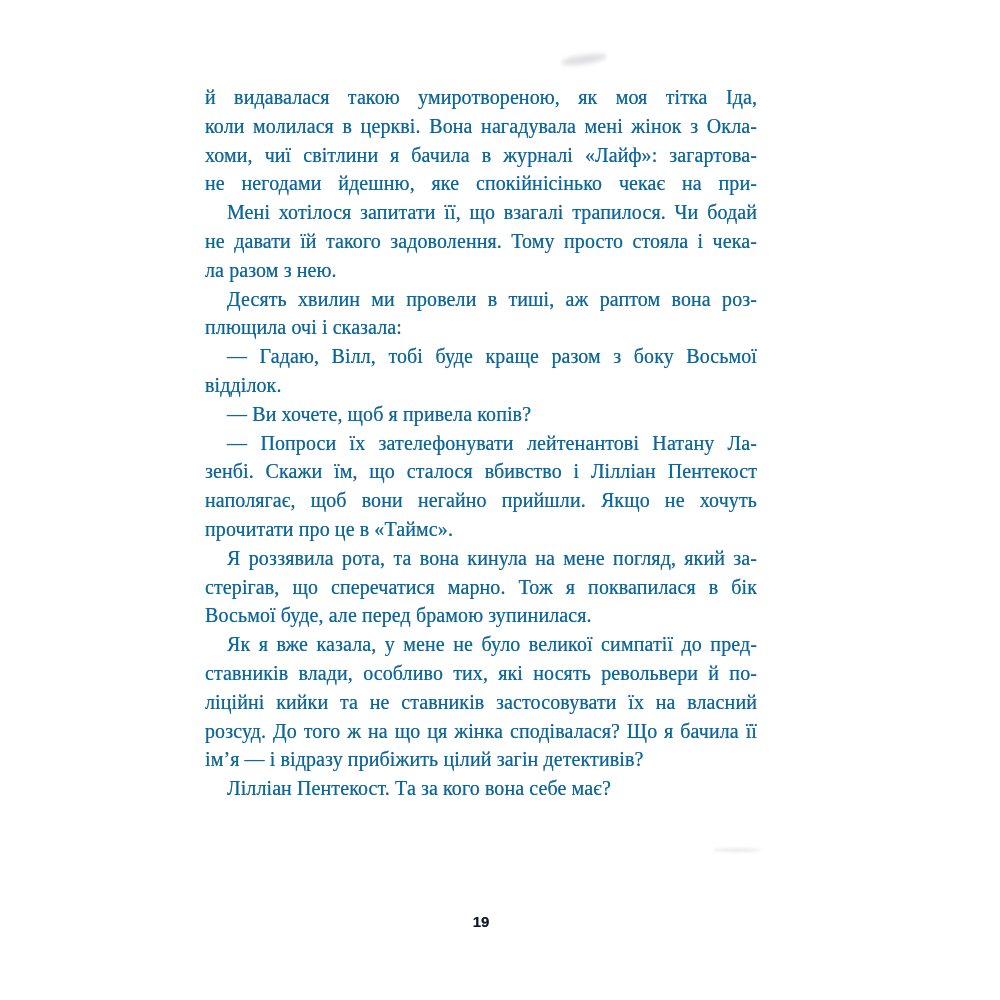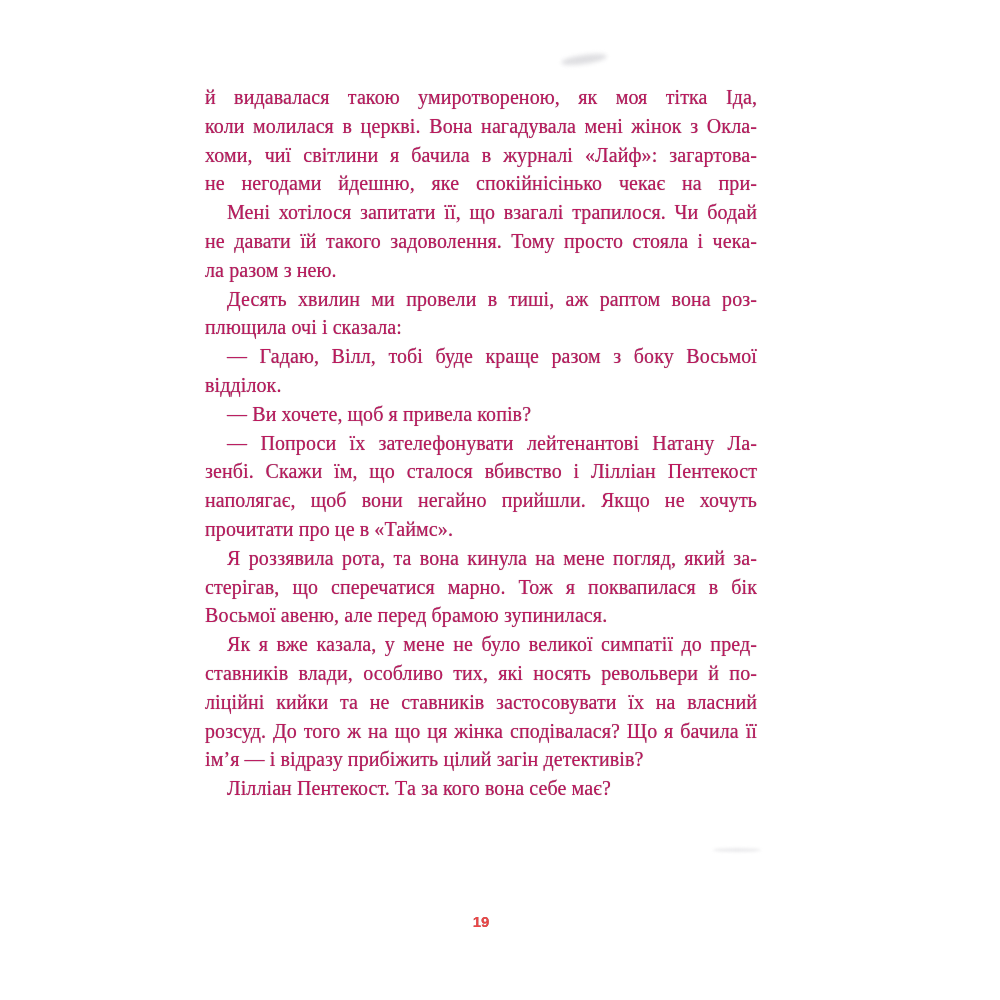--- a/index.html
+++ b/index.html
@@ -17,21 +17,21 @@
     background: #ffffff;
     font-family: "Liberation Serif", "DejaVu Serif", serif;
   }
   .text-block {
     position: absolute;
     left: 205px;
     top: 83px;
     width: 552px;
     font-size: 20px;
     line-height: 28.8px;
-    color: #be185d;
+    color: #0369a1;
     text-shadow: 0 0 0.7px rgba(55,55,65,0.65);
     letter-spacing: 0.1px;
   }
   .line {
     height: 28.8px;
     text-align: justify;
     text-align-last: justify;
     white-space: normal;
   }
   .line.last {
@@ -42,21 +42,21 @@
   }
   .page-number {
     position: absolute;
     left: 205px;
     top: 913px;
     width: 552px;
     text-align: center;
     font-family: "Liberation Sans", "DejaVu Sans", sans-serif;
     font-weight: bold;
     font-size: 15px;
-    color: #ef4444;
+    color: #0f172a;
     text-shadow: 0 0 0.5px rgba(30,30,35,0.6);
   }
   .smudge-top {
     position: absolute;
     left: 561px;
     top: 55px;
     width: 46px;
     height: 9px;
     background: rgba(175,175,182,0.40);
     border-radius: 50%;
@@ -91,21 +91,21 @@
       <div class="line last">плющила очі і сказала:</div>
       <div class="line indent">— Гадаю, Вілл, тобі буде краще разом з боку Восьмої</div>
       <div class="line last">відділок.</div>
       <div class="line last indent">— Ви хочете, щоб я привела копів?</div>
       <div class="line indent">— Попроси їх зателефонувати лейтенантові Натану Ла-</div>
       <div class="line">зенбі. Скажи їм, що сталося вбивство і Лілліан Пентекост</div>
       <div class="line">наполягає, щоб вони негайно прийшли. Якщо не хочуть</div>
       <div class="line last">прочитати про це в «Таймс».</div>
       <div class="line indent">Я роззявила рота, та вона кинула на мене погляд, який за-</div>
       <div class="line">стерігав, що сперечатися марно. Тож я поквапилася в бік</div>
-      <div class="line last">Восьмої авеню, але перед брамою зупинилася.</div>
+      <div class="line last">Восьмої буде, але перед брамою зупинилася.</div>
       <div class="line indent">Як я вже казала, у мене не було великої симпатії до пред-</div>
       <div class="line">ставників влади, особливо тих, які носять револьвери й по-</div>
       <div class="line">ліційні кийки та не ставників застосовувати їх на власний</div>
       <div class="line">розсуд. До того ж на що ця жінка сподівалася? Що я бачила її</div>
       <div class="line last">ім’я — і відразу прибіжить цілий загін детективів?</div>
       <div class="line last indent">Лілліан Пентекост. Та за кого вона себе має?</div>
     </div>
   <div class="smudge-bottom"></div>
   <div class="page-number">19</div>
 </div>

